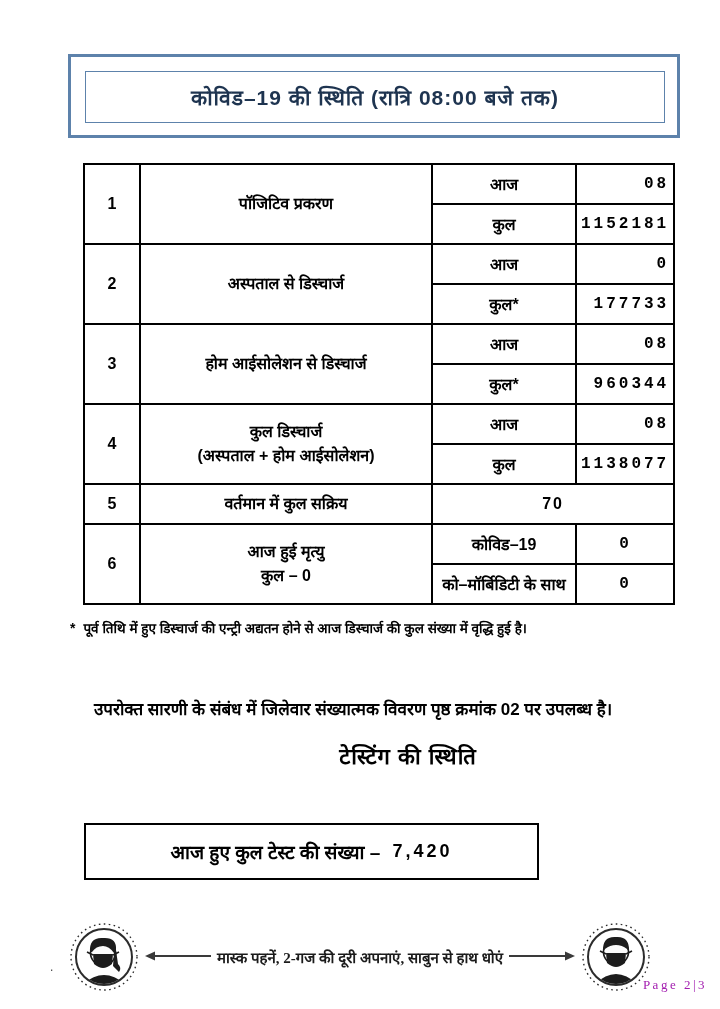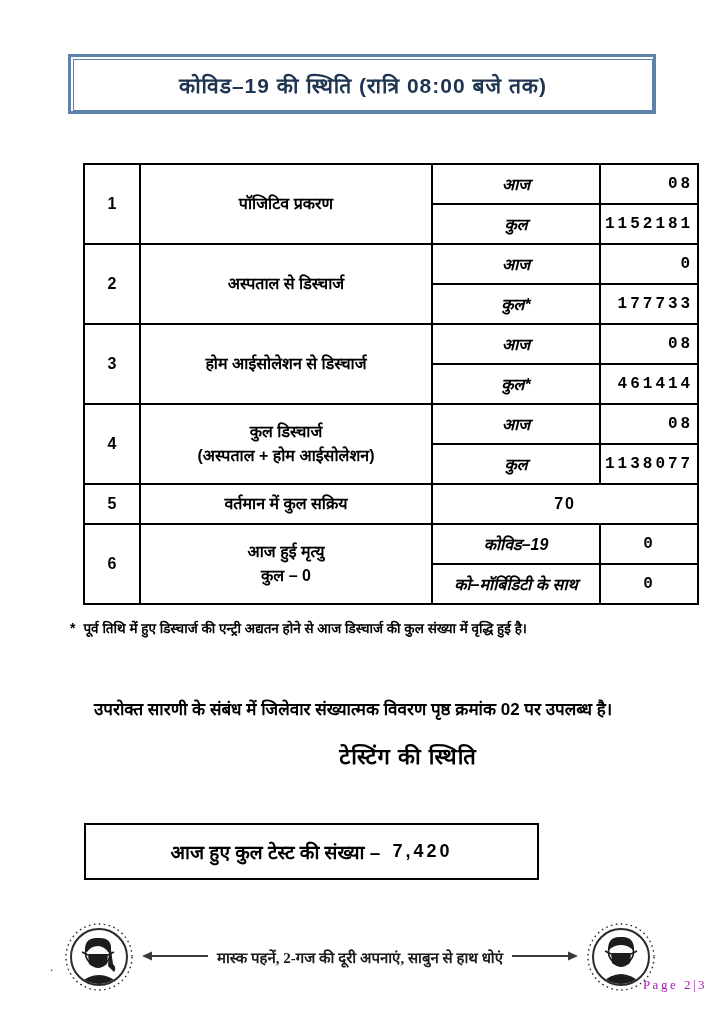--- a/index.html
+++ b/index.html
@@ -4,40 +4,40 @@
 <style>
   html,body{margin:0;padding:0;}
   body{
     width:720px;height:1009px;position:relative;background:#ffffff;
     font-family:"Liberation Sans","DejaVu Sans",sans-serif;
     color:#000;overflow:hidden;
   }
   
   .title-box{
     position:absolute;left:68px;top:54px;width:578px;height:50px;
-    border:3px solid #5d82ab;padding:2px;background:#fff;box-sizing:content-box;
+    border:3px solid #5d82ab;padding:14px;background:#fff;box-sizing:content-box;
   }
   .title-box-inner{
     width:100%;height:100%;border:1px solid #5d82ab;
     display:flex;align-items:center;justify-content:center;
   }
   .title-text{
     font-size:21px;font-weight:bold;color:#1e3450;letter-spacing:1px;white-space:nowrap;
   }
   
   table.covid{
     position:absolute;left:83px;top:163px;border-collapse:collapse;table-layout:fixed;
   }
   table.covid td{
     border:2px solid #000;height:40px;padding:0 4px;box-sizing:border-box;
     font-weight:bold;font-size:16px;vertical-align:middle;
   }
   td.sno{width:56px;text-align:center;font-size:15px;}
   td.desc{width:292px;text-align:center;line-height:1.5;}
-  td.lbl{width:168px;text-align:center;font-style:italic;}
+  td.lbl{width:144px;text-align:center;}
   td.val{width:98px;text-align:right;padding-right:10px;letter-spacing:3px;font-size:15px;font-family:Liberation Mono, monospace;}
   td.val-center{text-align:center;padding-right:4px;letter-spacing:2px;}
   td.merged{text-align:center;padding-right:140px;letter-spacing:2px;font-size:15px;}
   .desc-line{display:block;}
   
   .footnote{
     position:absolute;left:70px;top:619px;width:585px;
     font-size:13.5px;font-weight:bold;line-height:1.4;
   }
   .footnote .star{display:inline-block;margin-right:8px;font-size:14px;}
@@ -52,21 +52,21 @@
   
   .test-box{
     position:absolute;left:84px;top:823px;width:455px;height:57px;
     border:2px solid #000;display:flex;align-items:center;justify-content:center;box-sizing:border-box;
   }
   .test-label{font-size:19px;font-weight:bold;}
   .test-value{font-size:18px;font-weight:bold;letter-spacing:3px;margin-left:12px;}
   
   .footer-row{
     position:absolute;left:64px;top:922px;width:592px;height:70px;
-    display:flex;align-items:center;justify-content:space-between;
+    display:flex;align-items:center;justify-content:center;
   }
   .mask-badge{width:70px;height:70px;flex:0 0 auto;}
   .footer-arrow{flex:0 0 auto;margin:0 6px;}
   .footer-message{
     font-size:15px;font-weight:bold;white-space:nowrap;color:#1b1b1b;
     font-family:"Liberation Serif","DejaVu Serif",serif;
   }
   .page-number{
     position:absolute;right:13px;top:977px;
     font-size:13px;letter-spacing:2.5px;color:#a21caf;
@@ -109,21 +109,21 @@
     </tr>
 
     <tr>
       <td class="sno" rowspan="2">3</td>
       <td class="desc" rowspan="2">होम आईसोलेशन से डिस्चार्ज</td>
       <td class="lbl">आज</td>
       <td class="val">08</td>
     </tr>
     <tr>
       <td class="lbl">कुल*</td>
-      <td class="val">461414</td>
+      <td class="val">960344</td>
     </tr>
 
     <tr>
       <td class="sno" rowspan="2">4</td>
       <td class="desc" rowspan="2">
         <span class="desc-line">कुल डिस्चार्ज</span>
         <span class="desc-line">(अस्पताल + होम आईसोलेशन)</span>
       </td>
       <td class="lbl">आज</td>
       <td class="val">08</td>

